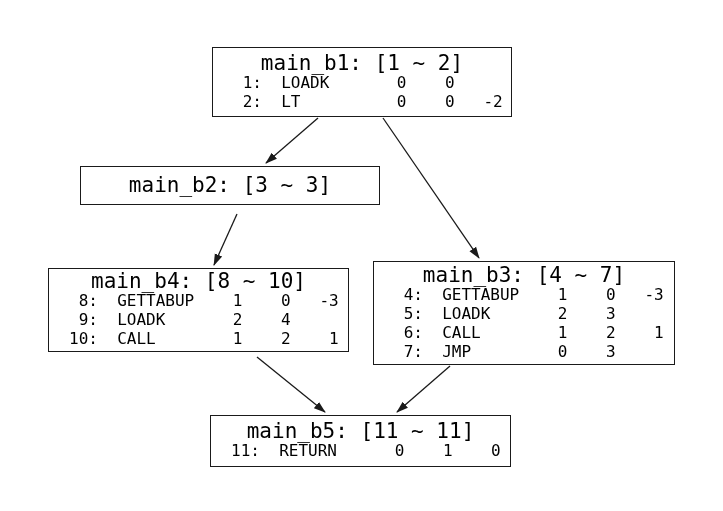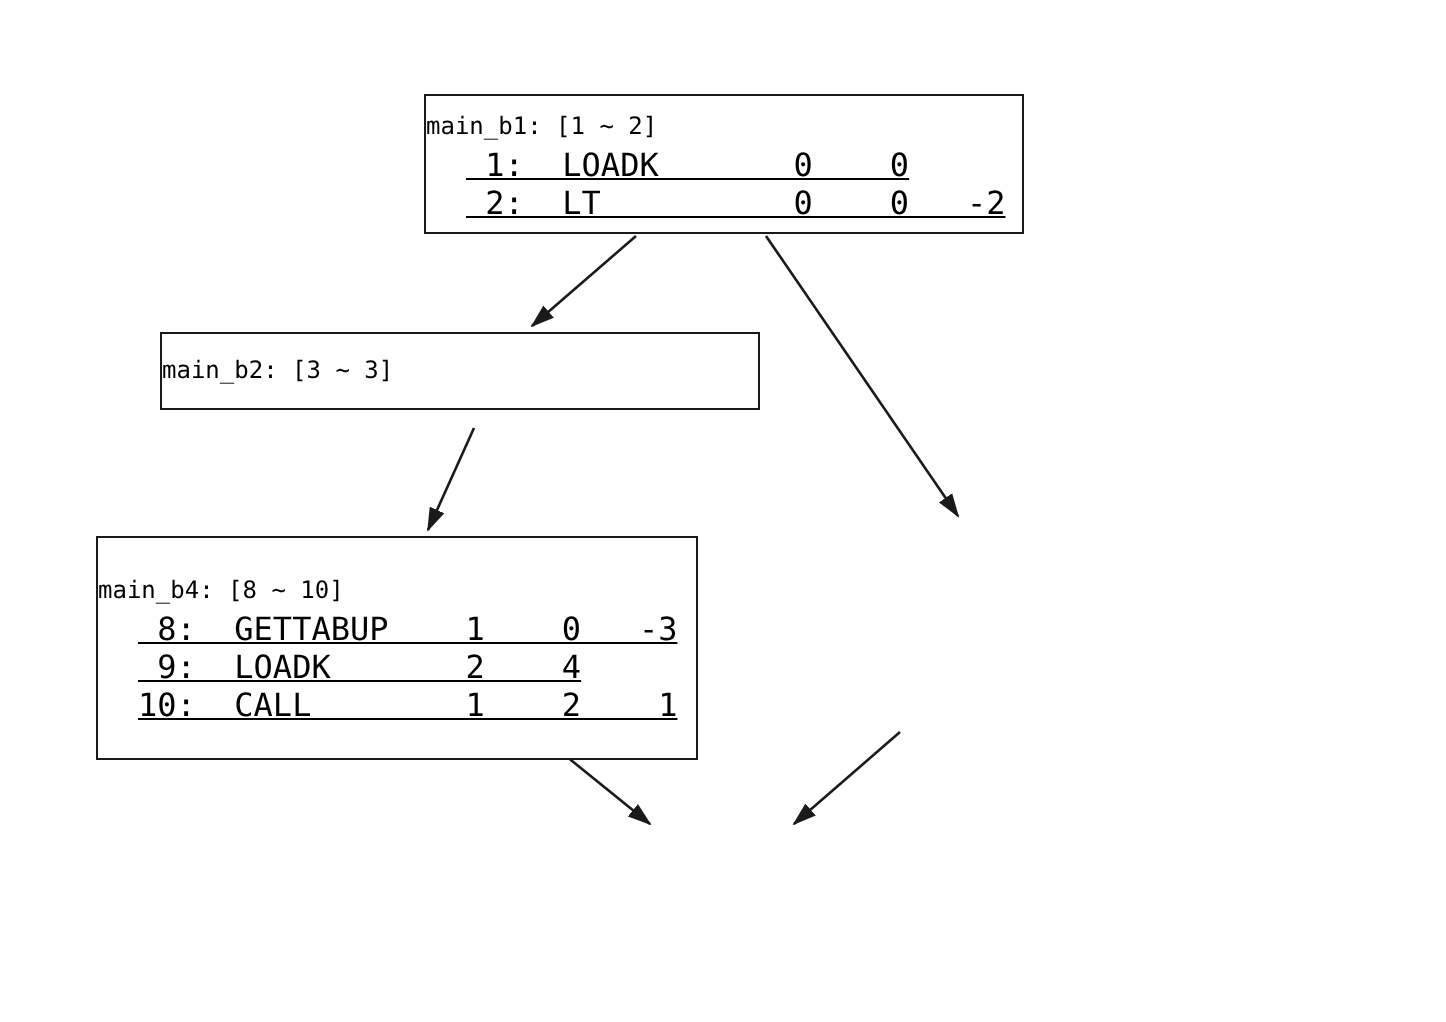--- a/index.html
+++ b/index.html
@@ -22,38 +22,37 @@
   .node{
     position:absolute;
     box-sizing:border-box;
     border:1.6px solid var(--border-color);
     background:var(--bg-color);
     display:flex;
     flex-direction:column;
     justify-content:center;
   }
   .node .ttl{
-    text-align:left;
-    font-size:12px;
+    text-align:center;
+    font-size:21px;
     line-height:19px;
     white-space:pre;
   }
   .node .ins{
     margin:0;
     padding:0 0 0 20px;
     font-family:inherit;
     font-size:16px;
     line-height:19px;
     white-space:pre;
-    text-decoration:underline;
   }
   
   .n-b1{left:212px;top:47px;width:300px;height:70px;}
   .n-b2{left:80px;top:166px;width:300px;height:39px;}
-  .n-b4{left:48px;top:268px;width:301px;height:112px;}
+  .n-b4{left:48px;top:268px;width:301px;height:84px;}
   .n-b3{left:373px;top:261px;width:302px;height:104px;}
   .n-b5{left:210px;top:415px;width:301px;height:52px;}
 </style>
 </head>
 <body>
 
 <div class="canvas">
 
   <svg class="edges" viewBox="0 0 723 511" xmlns="http://www.w3.org/2000/svg">
     <defs>
@@ -78,15 +77,26 @@
     <div class="ttl">main_b2: [3 ~ 3]</div>
   </div>
 
   <div class="node n-b4">
     <div class="ttl">main_b4: [8 ~ 10]</div>
     <pre class="ins"> 8:  GETTABUP    1    0   -3
  9:  LOADK       2    4
 10:  CALL        1    2    1</pre>
   </div>
 
+  <div class="node n-b3">
+    <div class="ttl">main_b3: [4 ~ 7]</div>
+    <pre class="ins"> 4:  GETTABUP    1    0   -3
+ 5:  LOADK       2    3
+ 6:  CALL        1    2    1
+ 7:  JMP         0    3</pre>
+  </div>
 
+  <div class="node n-b5">
+    <div class="ttl">main_b5: [11 ~ 11]</div>
+    <pre class="ins">11:  RETURN      0    1    0</pre>
+  </div>
 
 </div>
 
 </body></html>

